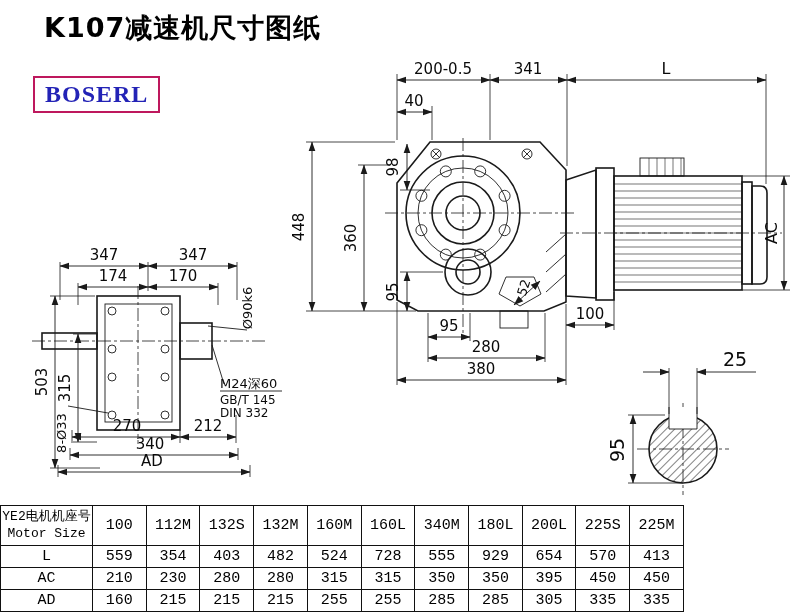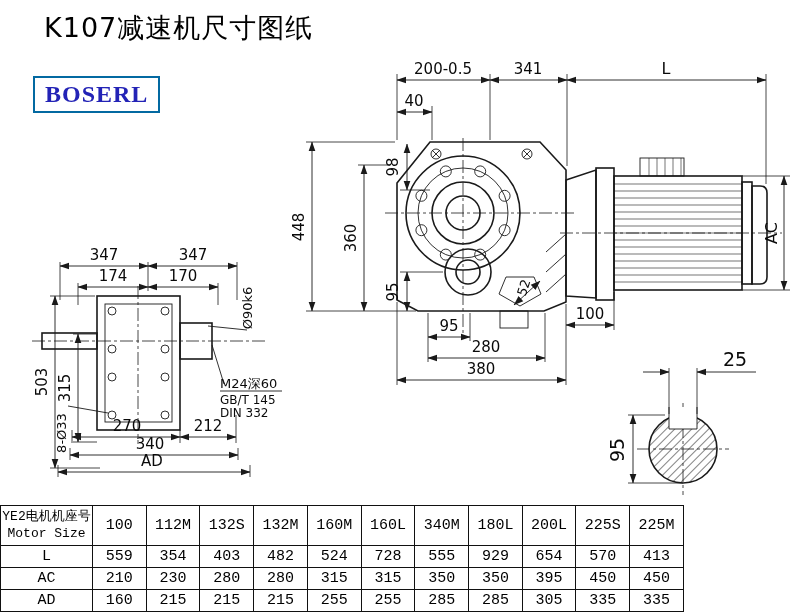--- a/index.html
+++ b/index.html
@@ -1,22 +1,22 @@
 <!DOCTYPE html>
 <html><head>
 <meta charset="utf-8">
 <style>
   *{box-sizing:border-box}
   html,body{margin:0;padding:0;background:#fff}
   #page{position:relative;width:800px;height:614px;background:#fff;overflow:hidden;
         font-family:"Liberation Sans",sans-serif;color:#000}
-  #title{position:absolute;left:44px;top:10px;font-size:27px;font-weight:normal;
+  #title{position:absolute;left:44px;top:10px;font-size:27px;font-weight:bold;
          font-family:"DejaVu Sans",sans-serif;letter-spacing:1px}
   #brand{position:absolute;left:33px;top:76px;min-width:106px;text-align:left;
-         border:2px solid #0369a1;padding:3px 10px;background:#fff;
+         border:2px solid #be185d;padding:3px 10px;background:#fff;
          font-family:"Liberation Serif",serif;font-size:24px;font-weight:bold;
          color:#2323b6;letter-spacing:1px}
   #drawing{position:absolute;left:0;top:0}
   .ol{fill:none;stroke:#1a1a1a;stroke-width:1.6}
   .tl{fill:none;stroke:#1a1a1a;stroke-width:0.9}
   .fin{stroke:#1a1a1a;stroke-width:0.6}
   .cl{fill:none;stroke:#1a1a1a;stroke-width:0.8;stroke-dasharray:13 3 3 3}
   .ext{stroke:#1a1a1a;stroke-width:0.8}
   .dim{stroke:#1a1a1a;stroke-width:0.9;fill:none}
   text{fill:#0a0a0a;font-family:"DejaVu Sans",sans-serif;font-size:15px}

